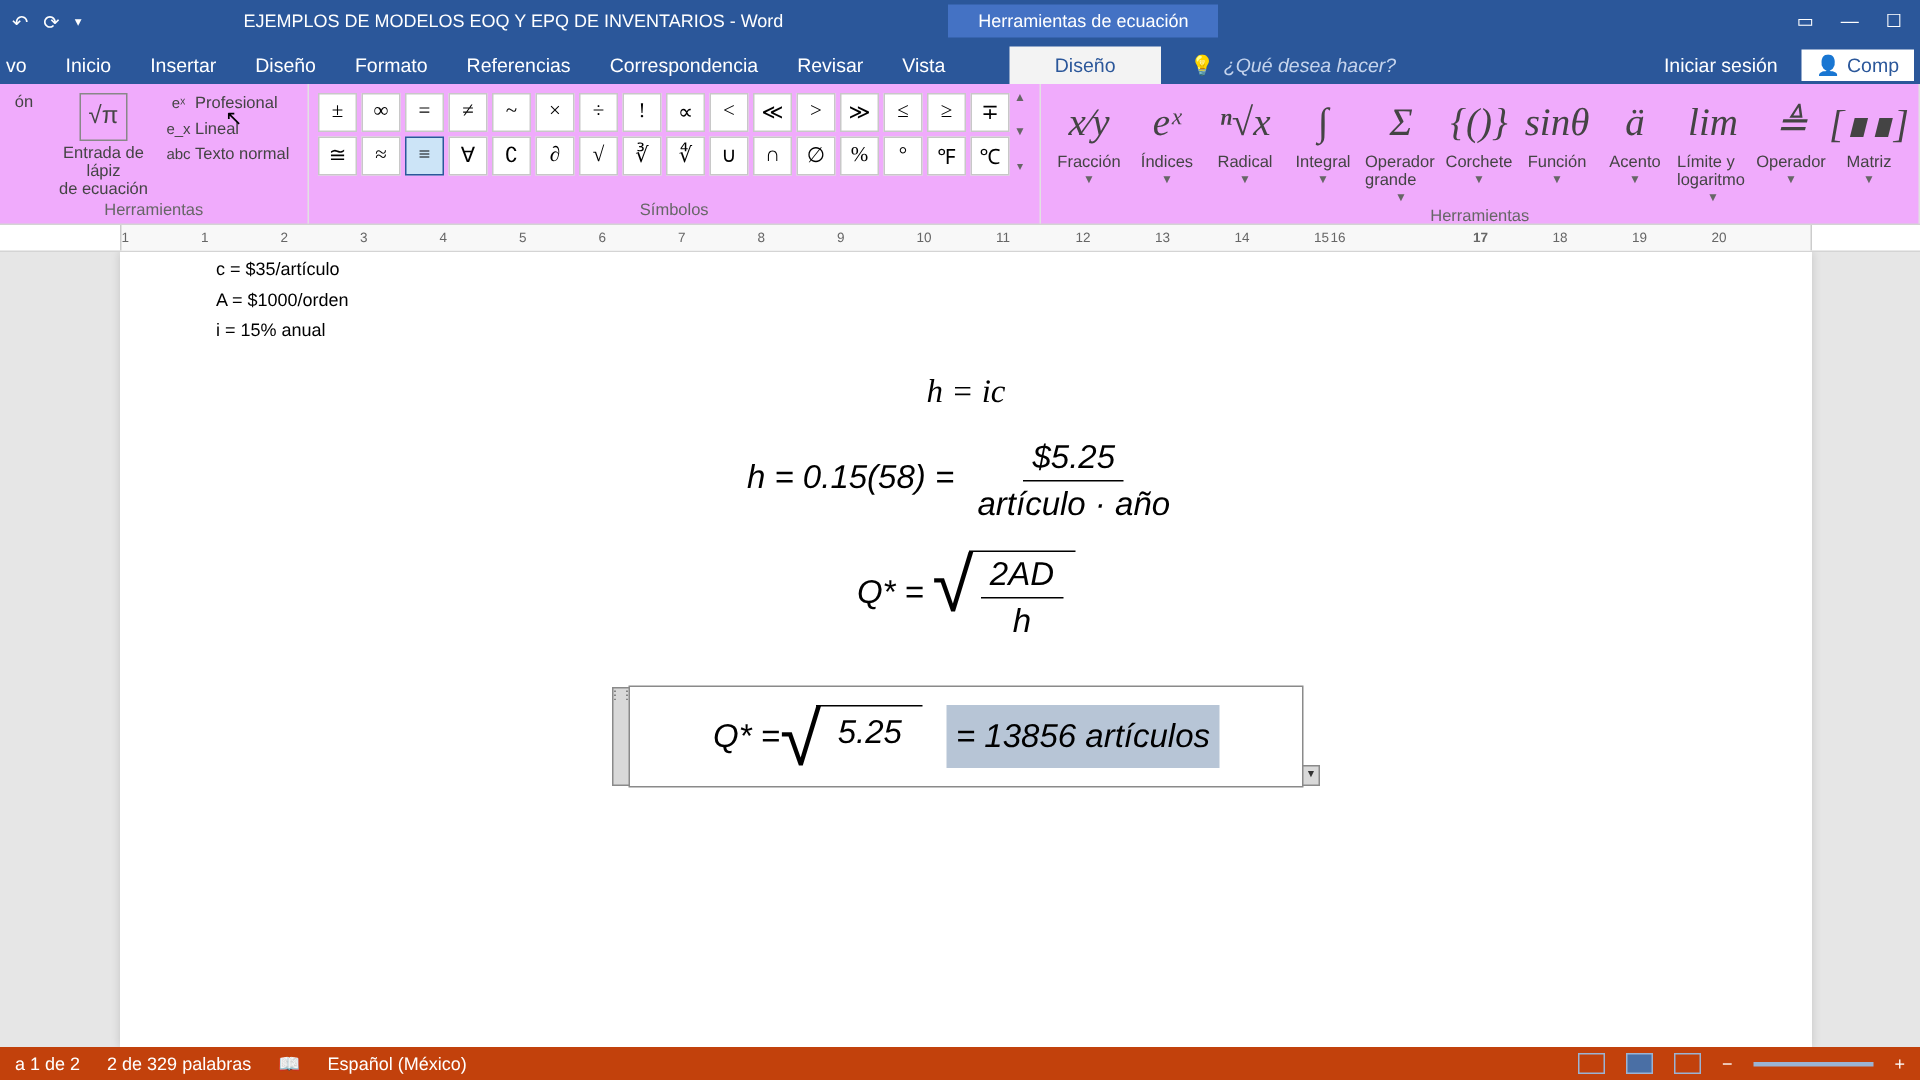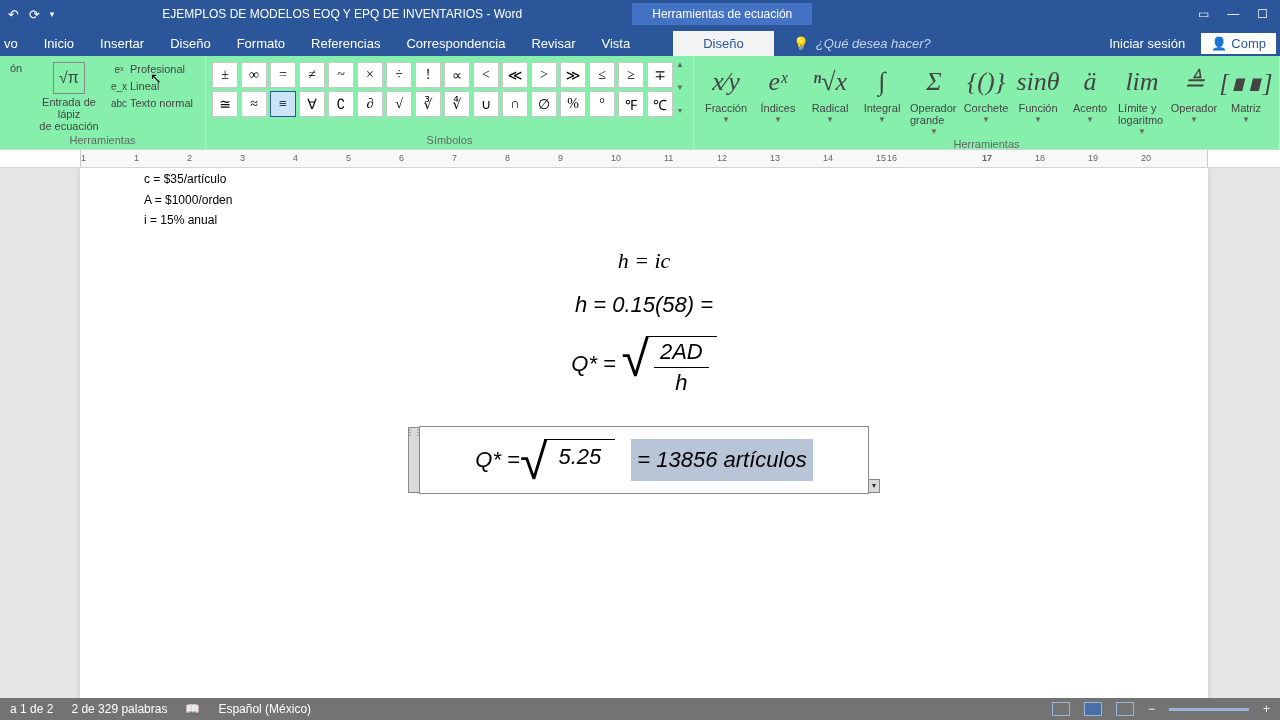--- a/index.html
+++ b/index.html
@@ -11,21 +11,21 @@
 .titlebar .equation-tools{background:#4472c4;padding:4px 20px;margin-left:110px;font-size:12px}
 .titlebar .win-controls{margin-left:auto;display:flex;gap:18px;padding-right:12px}
 .titlebar .win-controls span{font-size:12px;cursor:pointer}
 .tabbar{height:28px;background:#2b579a;display:flex;align-items:flex-end;color:#fff;font-size:13px;position:relative}
 .tab{padding:5px 13px;cursor:pointer;border:none;background:none;color:#fff}
 .tab.active{background:#f3f3f3;color:#2b579a}
 .tell-me{margin-left:10px;color:#c5d4ed;font-style:italic;display:flex;align-items:center;gap:6px;padding:5px 10px}
 .tell-me .bulb{font-style:normal}
 .signin{margin-left:auto;padding:5px 12px}
 .share-btn{background:#fff;color:#2b579a;padding:3px 10px;margin:2px 4px;display:flex;align-items:center;gap:4px;font-size:13px}
-.ribbon{height:94px;background:#86efac;border-bottom:1px solid #d4d4d4;display:flex}
+.ribbon{height:94px;background:#f0abfc;border-bottom:1px solid #d4d4d4;display:flex}
 .ribbon-group{border-right:1px solid #e1e1e1;padding:2px 6px 0;display:flex;flex-direction:column;justify-content:space-between;position:relative}
 .ribbon-group-label{text-align:center;font-size:11px;color:#666;padding:2px 0 3px}
 .tools-group{width:206px}
 .big-tool{display:flex;flex-direction:column;align-items:center;width:64px;padding-top:4px;font-size:11px;text-align:center;color:#444}
 .big-tool .icon-sq{width:32px;height:32px;border:1px solid #888;display:flex;align-items:center;justify-content:center;font-size:16px;margin-bottom:2px}
 .small-tool{display:flex;align-items:center;gap:4px;font-size:11px;color:#444;cursor:pointer}
 .small-tool .dot{width:14px;height:14px;display:inline-flex;align-items:center;justify-content:center;font-size:10px}
 .symbols-group{flex:0 0 auto}
 .sym-grid{display:flex;flex-direction:column;gap:3px;padding-top:4px}
 .sym-row{display:flex;gap:3px}
@@ -50,21 +50,21 @@
 .eq .frac .num{border-bottom:1.5px solid #000;padding:0 6px 2px}
 .eq .frac .den{padding:2px 6px 0}
 .eq .root{display:inline-flex;align-items:flex-start;vertical-align:middle}
 .eq .root .surd{font-size:50px;font-style:normal;line-height:.7;margin-top:6px}
 .eq .root .radicand{border-top:1.5px solid #000;padding:2px 4px 0;margin-left:-3px}
 .eq-active-wrap{position:relative;margin:30px auto 0;width:450px}
 .eq-active{border:1px solid #8a8a8a;background:#fff;position:relative;padding:12px 8px}
 .eq-active .handle{position:absolute;left:-12px;top:0;width:12px;height:100%;background:#d9d9d9;border:1px solid #8a8a8a;display:flex;align-items:flex-start;justify-content:center;font-size:8px;color:#555;cursor:move}
 .eq-active .dropdown{position:absolute;right:-12px;bottom:0;width:12px;height:14px;background:#d9d9d9;border:1px solid #8a8a8a;display:flex;align-items:center;justify-content:center;font-size:7px;color:#333;cursor:pointer}
 .eq-active .sel-bg{background:#b7c5d6;font-style:italic}
-.statusbar{position:absolute;bottom:0;left:0;right:0;height:22px;background:#737373;color:#fff;font-size:12px;display:flex;align-items:center;padding:0 10px;gap:18px}
+.statusbar{position:absolute;bottom:0;left:0;right:0;height:22px;background:#c2410c;color:#fff;font-size:12px;display:flex;align-items:center;padding:0 10px;gap:18px}
 .statusbar .right{margin-left:auto;display:flex;align-items:center;gap:14px}
 .statusbar .viewbtn{width:18px;height:14px;border:1px solid #9bb3d4;display:inline-block;cursor:pointer}
 .statusbar .slider{width:80px;height:3px;background:#9bb3d4;position:relative}
 .cursor-img{position:absolute;top:70px;left:150px;font-size:14px;pointer-events:none;color:#000}
 </style>
 </head>
 <body>
 
 <div class="titlebar">
   <div class="qat">
@@ -275,20 +275,24 @@
     <div class="body-text">
       <p>c = $35/artículo</p>
       <p>A = $1000/orden</p>
       <p>i = 15% anual</p>
     </div>
 
     <div class="eq">h = ic</div>
 
     <div class="eq">
       <span>h = 0.15(58) =</span>
+      <span class="frac">
+          <span class="num">$5.25</span>
+          <span class="den">artículo · año</span>
+        </span>
     </div>
 
     <div class="eq">
       <span>Q* =</span>
       <span class="root">
           <span class="surd">√</span>
           <span class="radicand"><span class="frac">
               <span class="num">2AD</span>
               <span class="den">h</span>
             </span></span>

